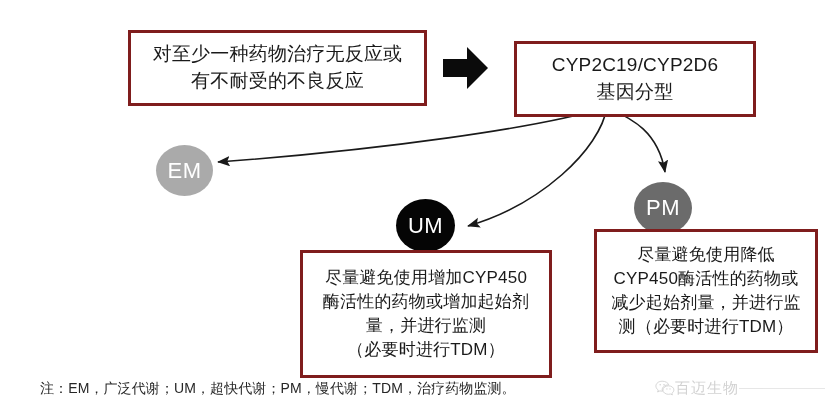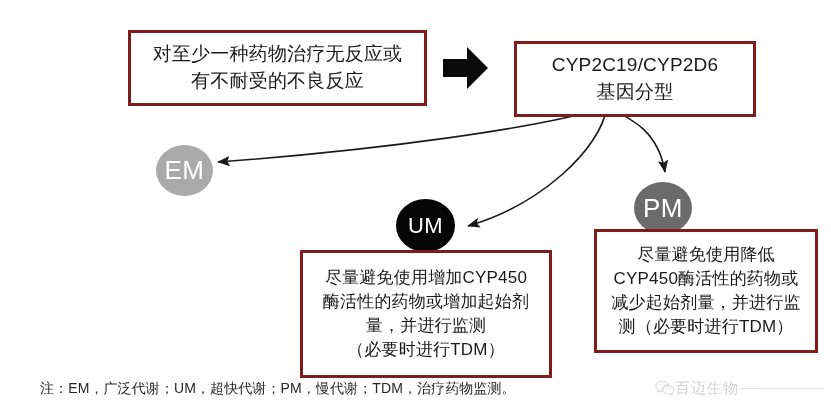--- a/index.html
+++ b/index.html
@@ -67,21 +67,21 @@
     left: 594px; top: 229px; width: 224px; height: 124px;
     font-size: 17px;
   }
   .pheno-badge {
     position: absolute;
     border-radius: 50%;
     display: flex;
     align-items: center;
     justify-content: center;
     color: #ffffff;
-    font-size: 26px;
+    font-size: 22px;
     letter-spacing: 0.5px;
     box-sizing: border-box;
   }
   #badge-em {
     left: 156px; top: 145px; width: 57px; height: 51px;
     background: #aaaaaa;
   }
   #badge-um {
     left: 396px; top: 199px; width: 59px; height: 53px;
     background: #050505;

